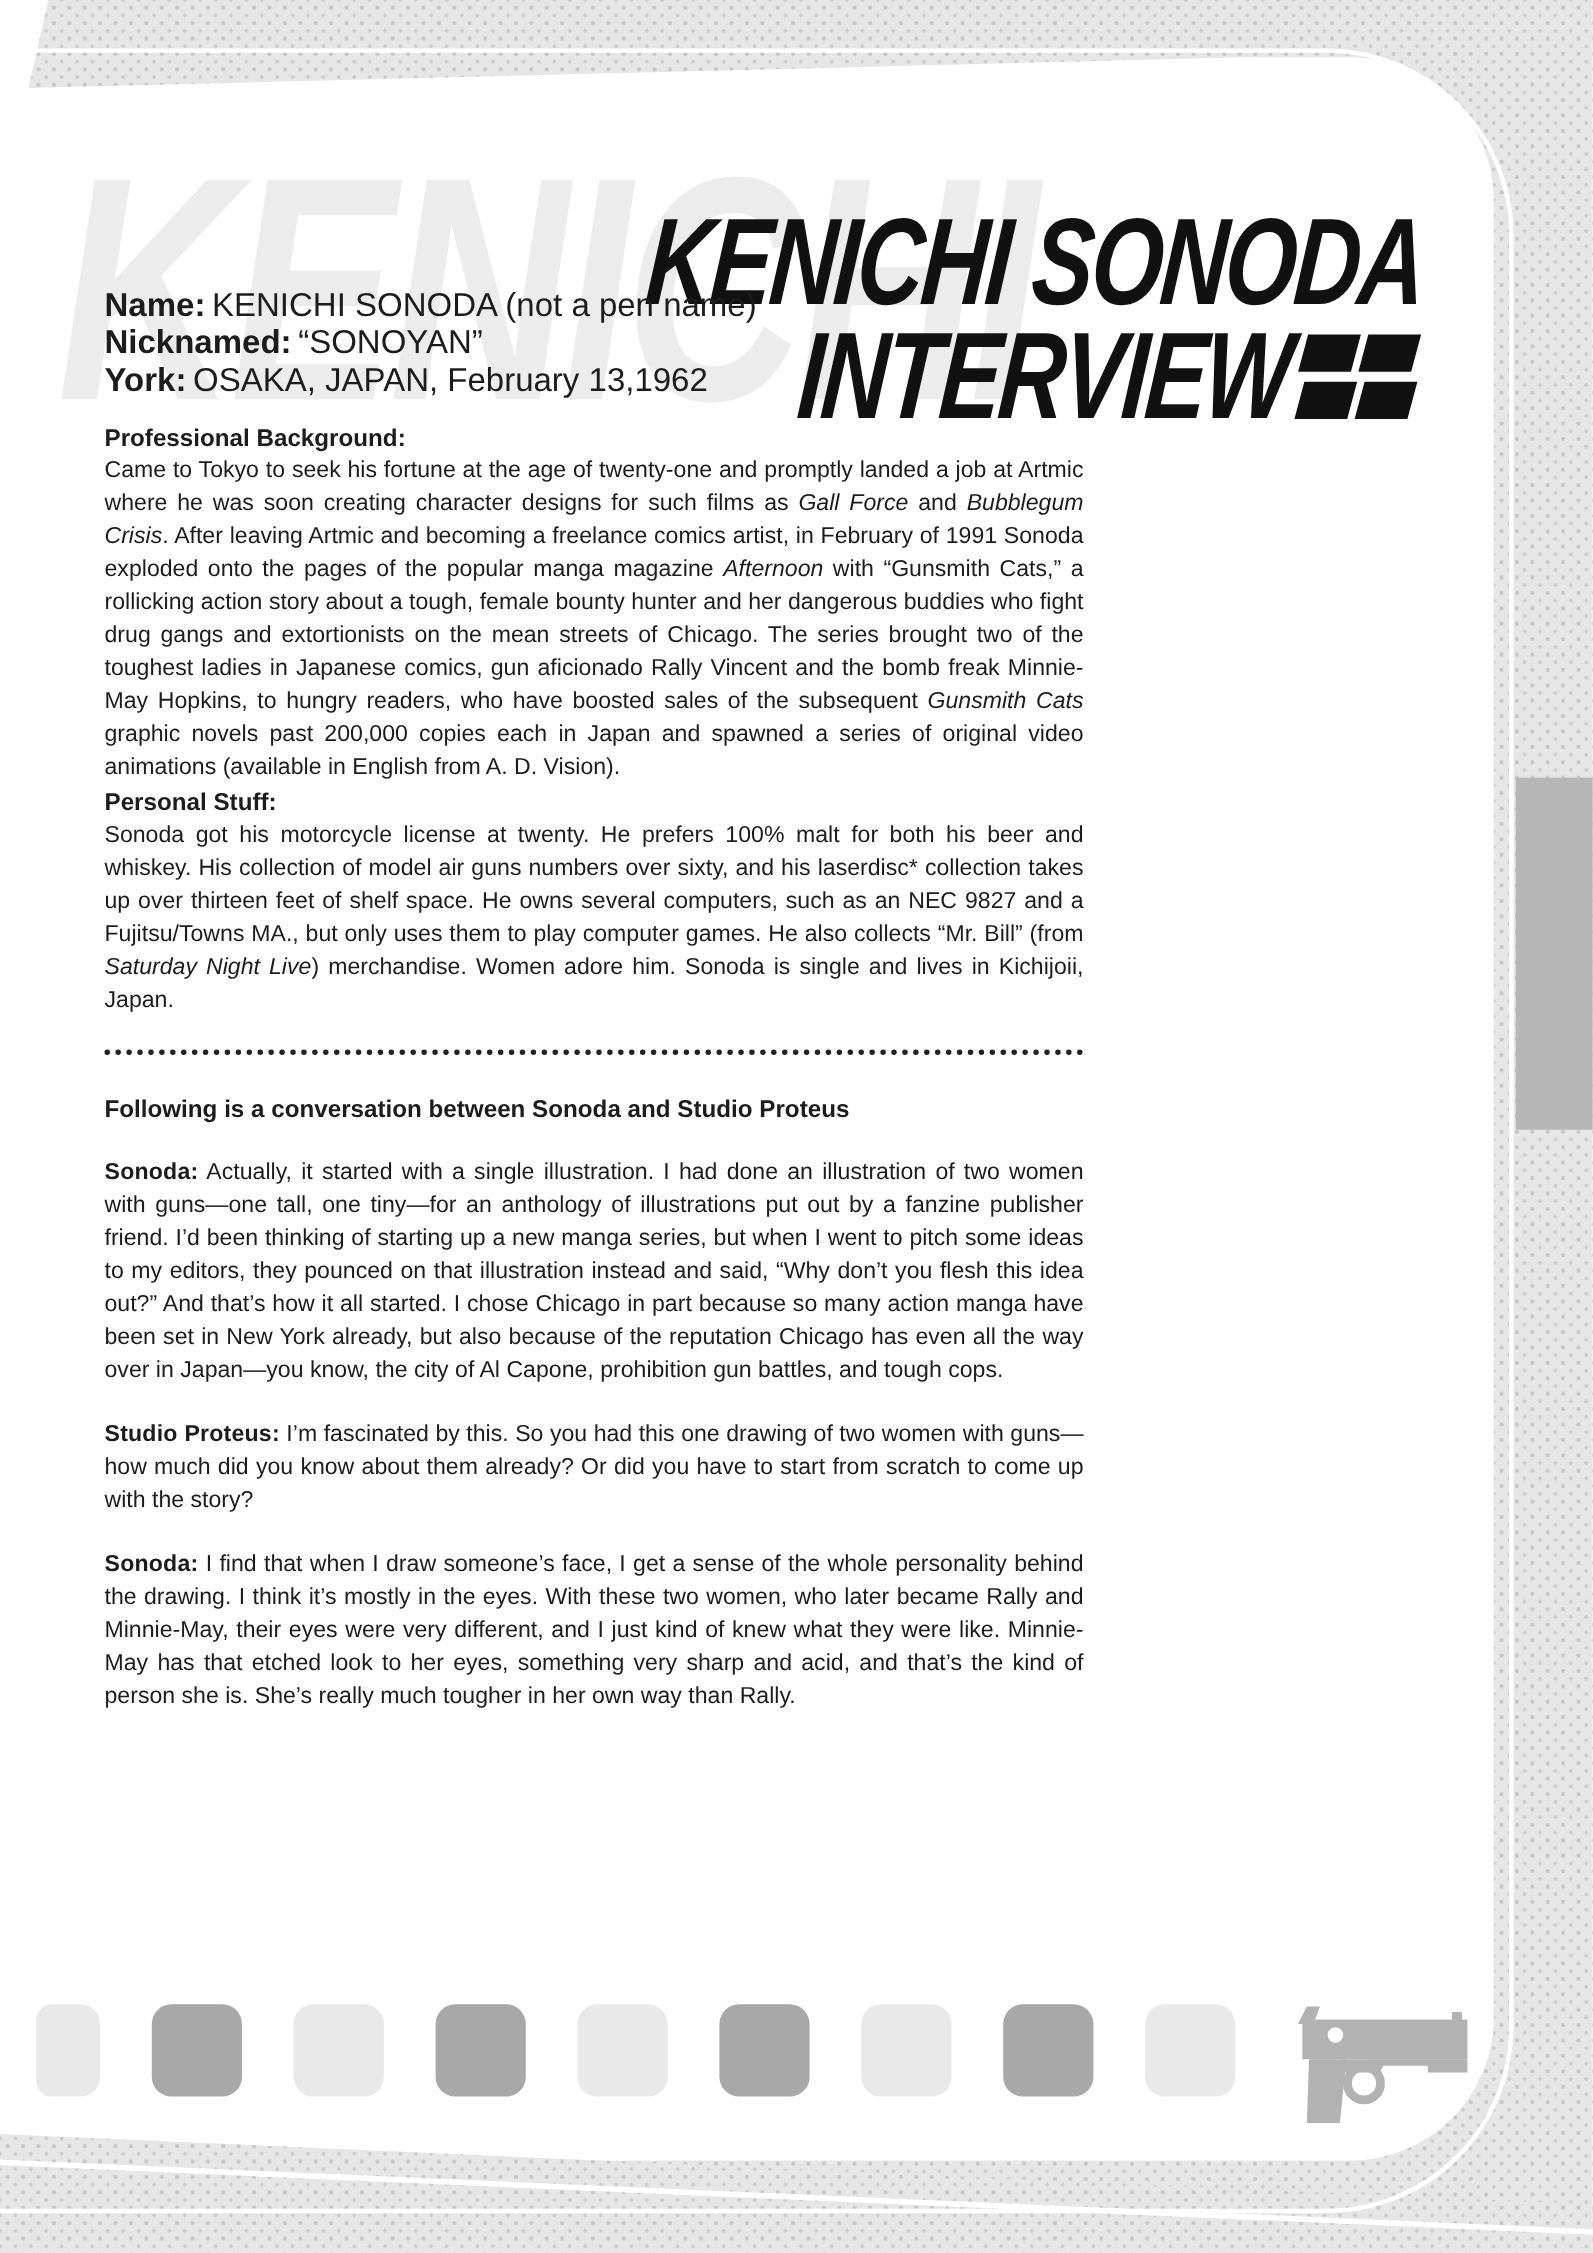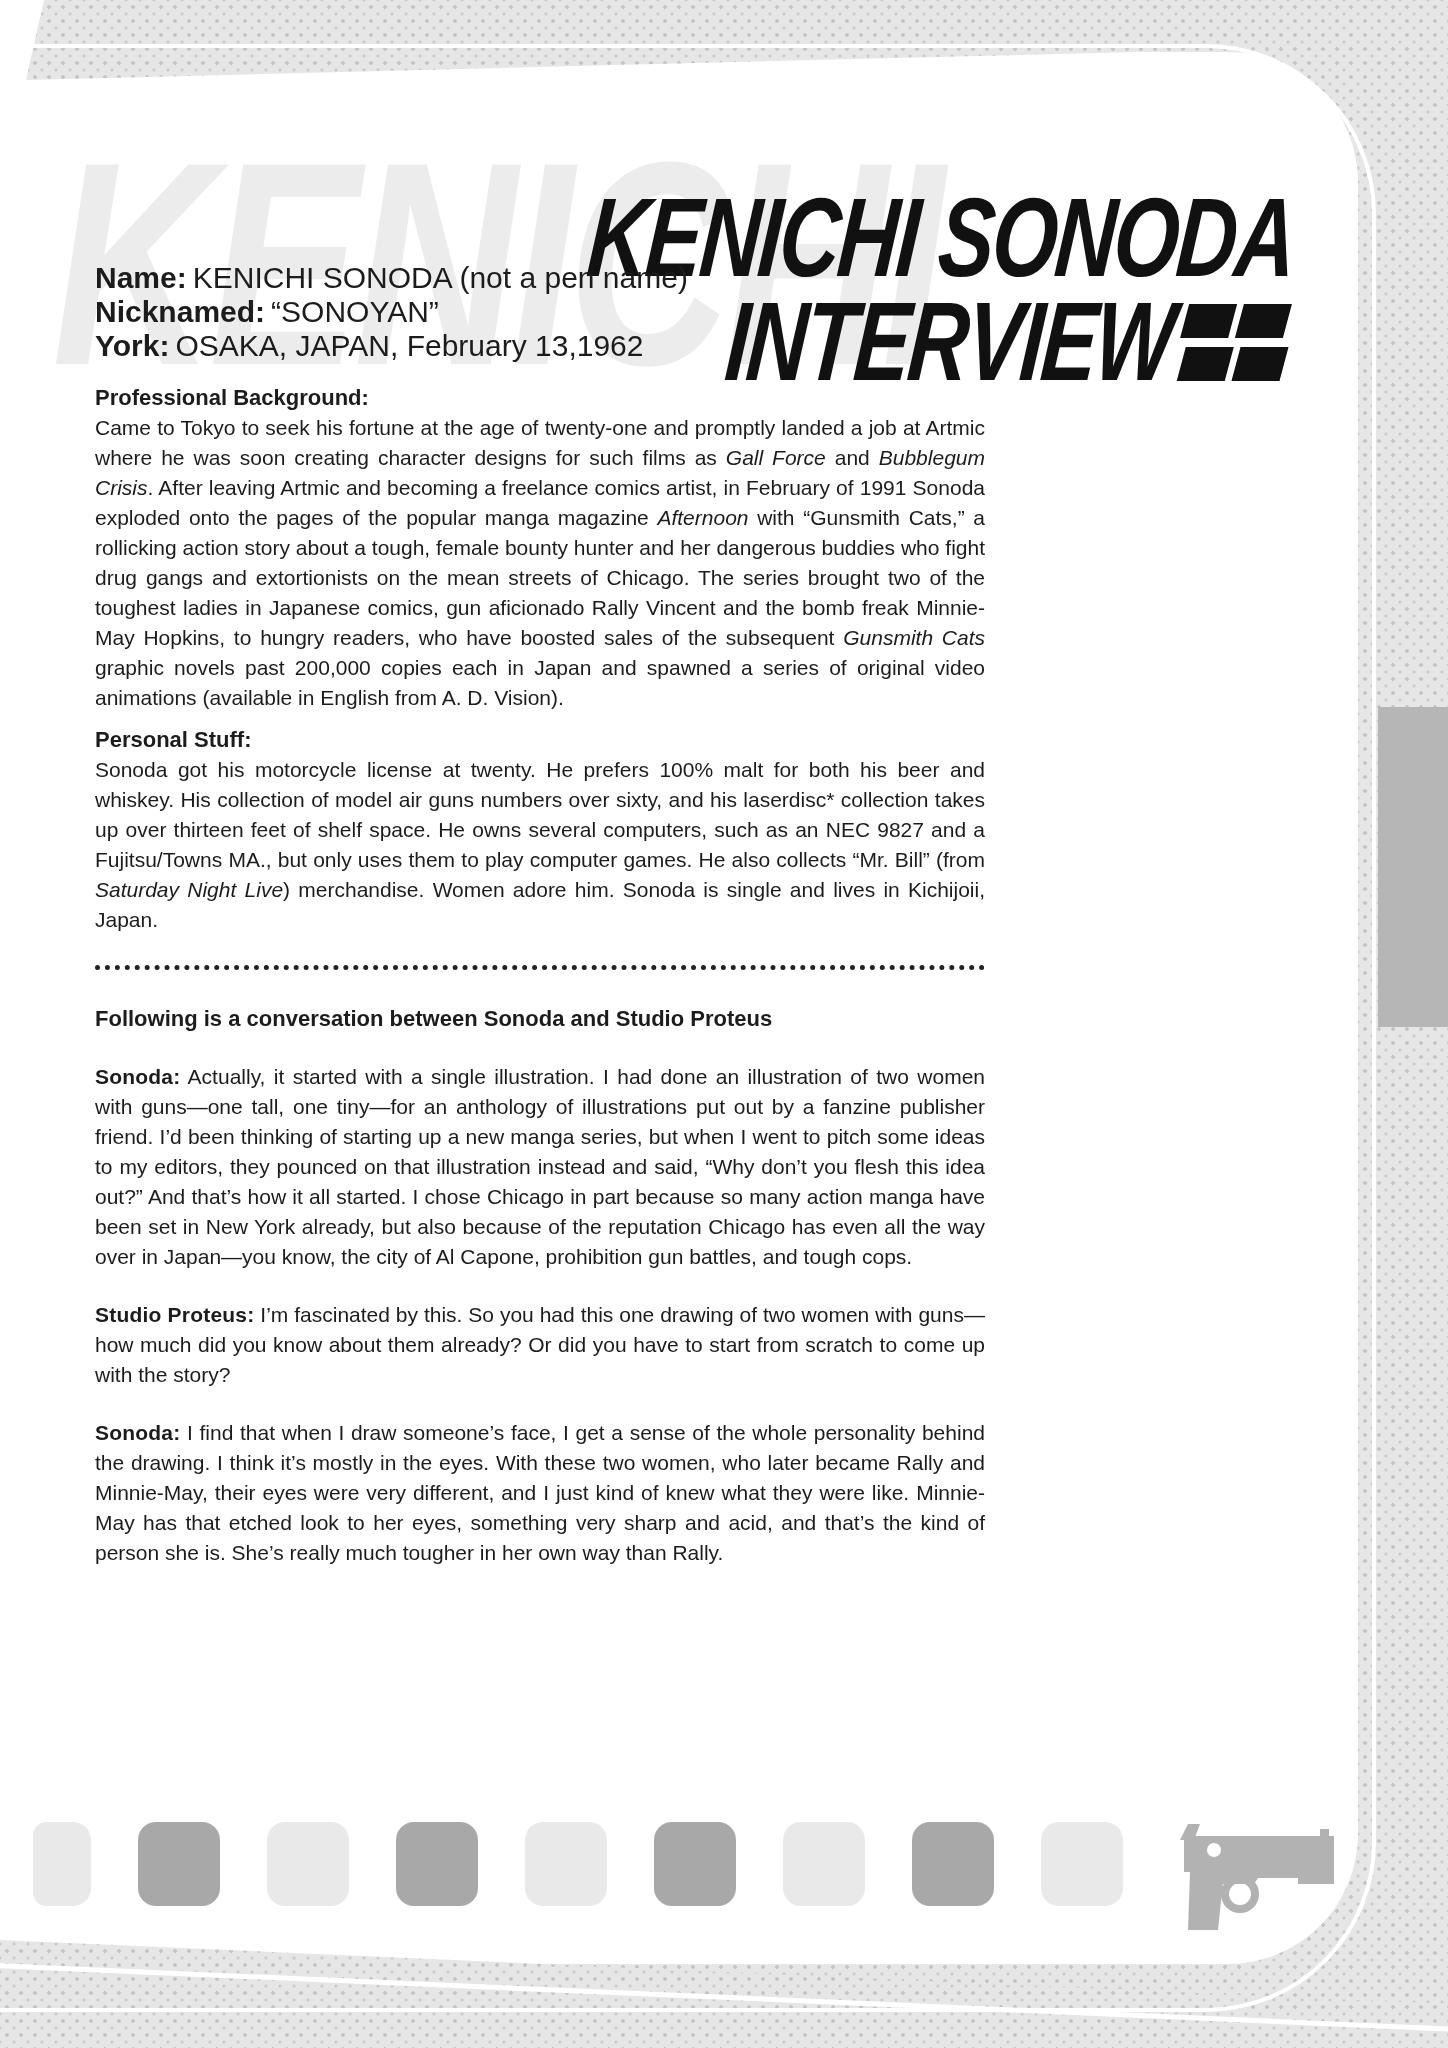--- a/index.html
+++ b/index.html
@@ -114,21 +114,21 @@
 
   <div class="bio">
     <div><b>Name:</b><span>KENICHI SONODA (not a pen name)</span></div>
     <div><b>Nicknamed:</b><span>“SONOYAN”</span></div>
     <div><b>York:</b><span>OSAKA, JAPAN, February 13,1962</span></div>
   </div>
 
   <p class="sec-head">Professional Background:</p>
   <p class="body-par"><span style="font-style: normal;">Came to Tokyo to seek his fortune at the age of twenty-one and promptly landed a job at Artmic where he was soon creating character designs for such films as </span><span style="font-style: italic;">Gall Force</span><span style="font-style: normal;"> and </span><span style="font-style: italic;">Bubblegum Crisis</span><span style="font-style: normal;">. After leaving Artmic and becoming a freelance comics artist, in February of 1991 Sonoda exploded onto the pages of the popular manga magazine </span><span style="font-style: italic;">Afternoon</span><span style="font-style: normal;"> with “Gunsmith Cats,” a rollicking action story about a tough, female bounty hunter and her dangerous buddies who fight drug gangs and extortionists on the mean streets of Chicago. The series brought two of the toughest ladies in Japanese comics, gun aficionado Rally Vincent and the bomb freak Minnie-May Hopkins, to hungry readers, who have boosted sales of the subsequent </span><span style="font-style: italic;">Gunsmith Cats</span><span style="font-style: normal;"> graphic novels past 200,000 copies each in Japan and spawned a series of original video animations (available in English from A. D. Vision).</span></p>
 
-  <p class="sec-head" style="margin-top:12px">Personal Stuff:</p>
+  <p class="sec-head" style="margin-top:1px">Personal Stuff:</p>
   <p class="body-par"><span style="font-style: normal;">Sonoda got his motorcycle license at twenty. He prefers 100% malt for both his beer and whiskey. His collection of model air guns numbers over sixty, and his laserdisc* collection takes up over thirteen feet of shelf space. He owns several computers, such as an NEC 9827 and a Fujitsu/Towns MA., but only uses them to play computer games. He also collects “Mr. Bill” (from </span><span style="font-style: italic;">Saturday Night Live</span><span style="font-style: normal;">) merchandise. Women adore him. Sonoda is single and lives in Kichijoii, Japan.</span></p>
 
   <hr class="divider">
 
   <p class="convo-intro">Following is a conversation between Sonoda and Studio Proteus</p>
 
   <p class="qa"><b>Sonoda:</b> <span>Actually, it started with a single illustration. I had done an illustration of two women with guns—one tall, one tiny—for an anthology of illustrations put out by a fanzine publisher friend. I’d been thinking of starting up a new manga series, but when I went to pitch some ideas to my editors, they pounced on that illustration instead and said, “Why don’t you flesh this idea out?” And that’s how it all started. I chose Chicago in part because so many action manga have been set in New York already, but also because of the reputation Chicago has even all the way over in Japan—you know, the city of Al Capone, prohibition gun battles, and tough cops.</span></p>
   <p class="qa"><b>Studio Proteus:</b> <span>I’m fascinated by this. So you had this one drawing of two women with guns—how much did you know about them already? Or did you have to start from scratch to come up with the story?</span></p>
   <p class="qa"><b>Sonoda:</b> <span>I find that when I draw someone’s face, I get a sense of the whole personality behind the drawing. I think it’s mostly in the eyes. With these two women, who later became Rally and Minnie-May, their eyes were very different, and I just kind of knew what they were like. Minnie-May has that etched look to her eyes, something very sharp and acid, and that’s the kind of person she is. She’s really much tougher in her own way than Rally.</span></p>
 </div>

